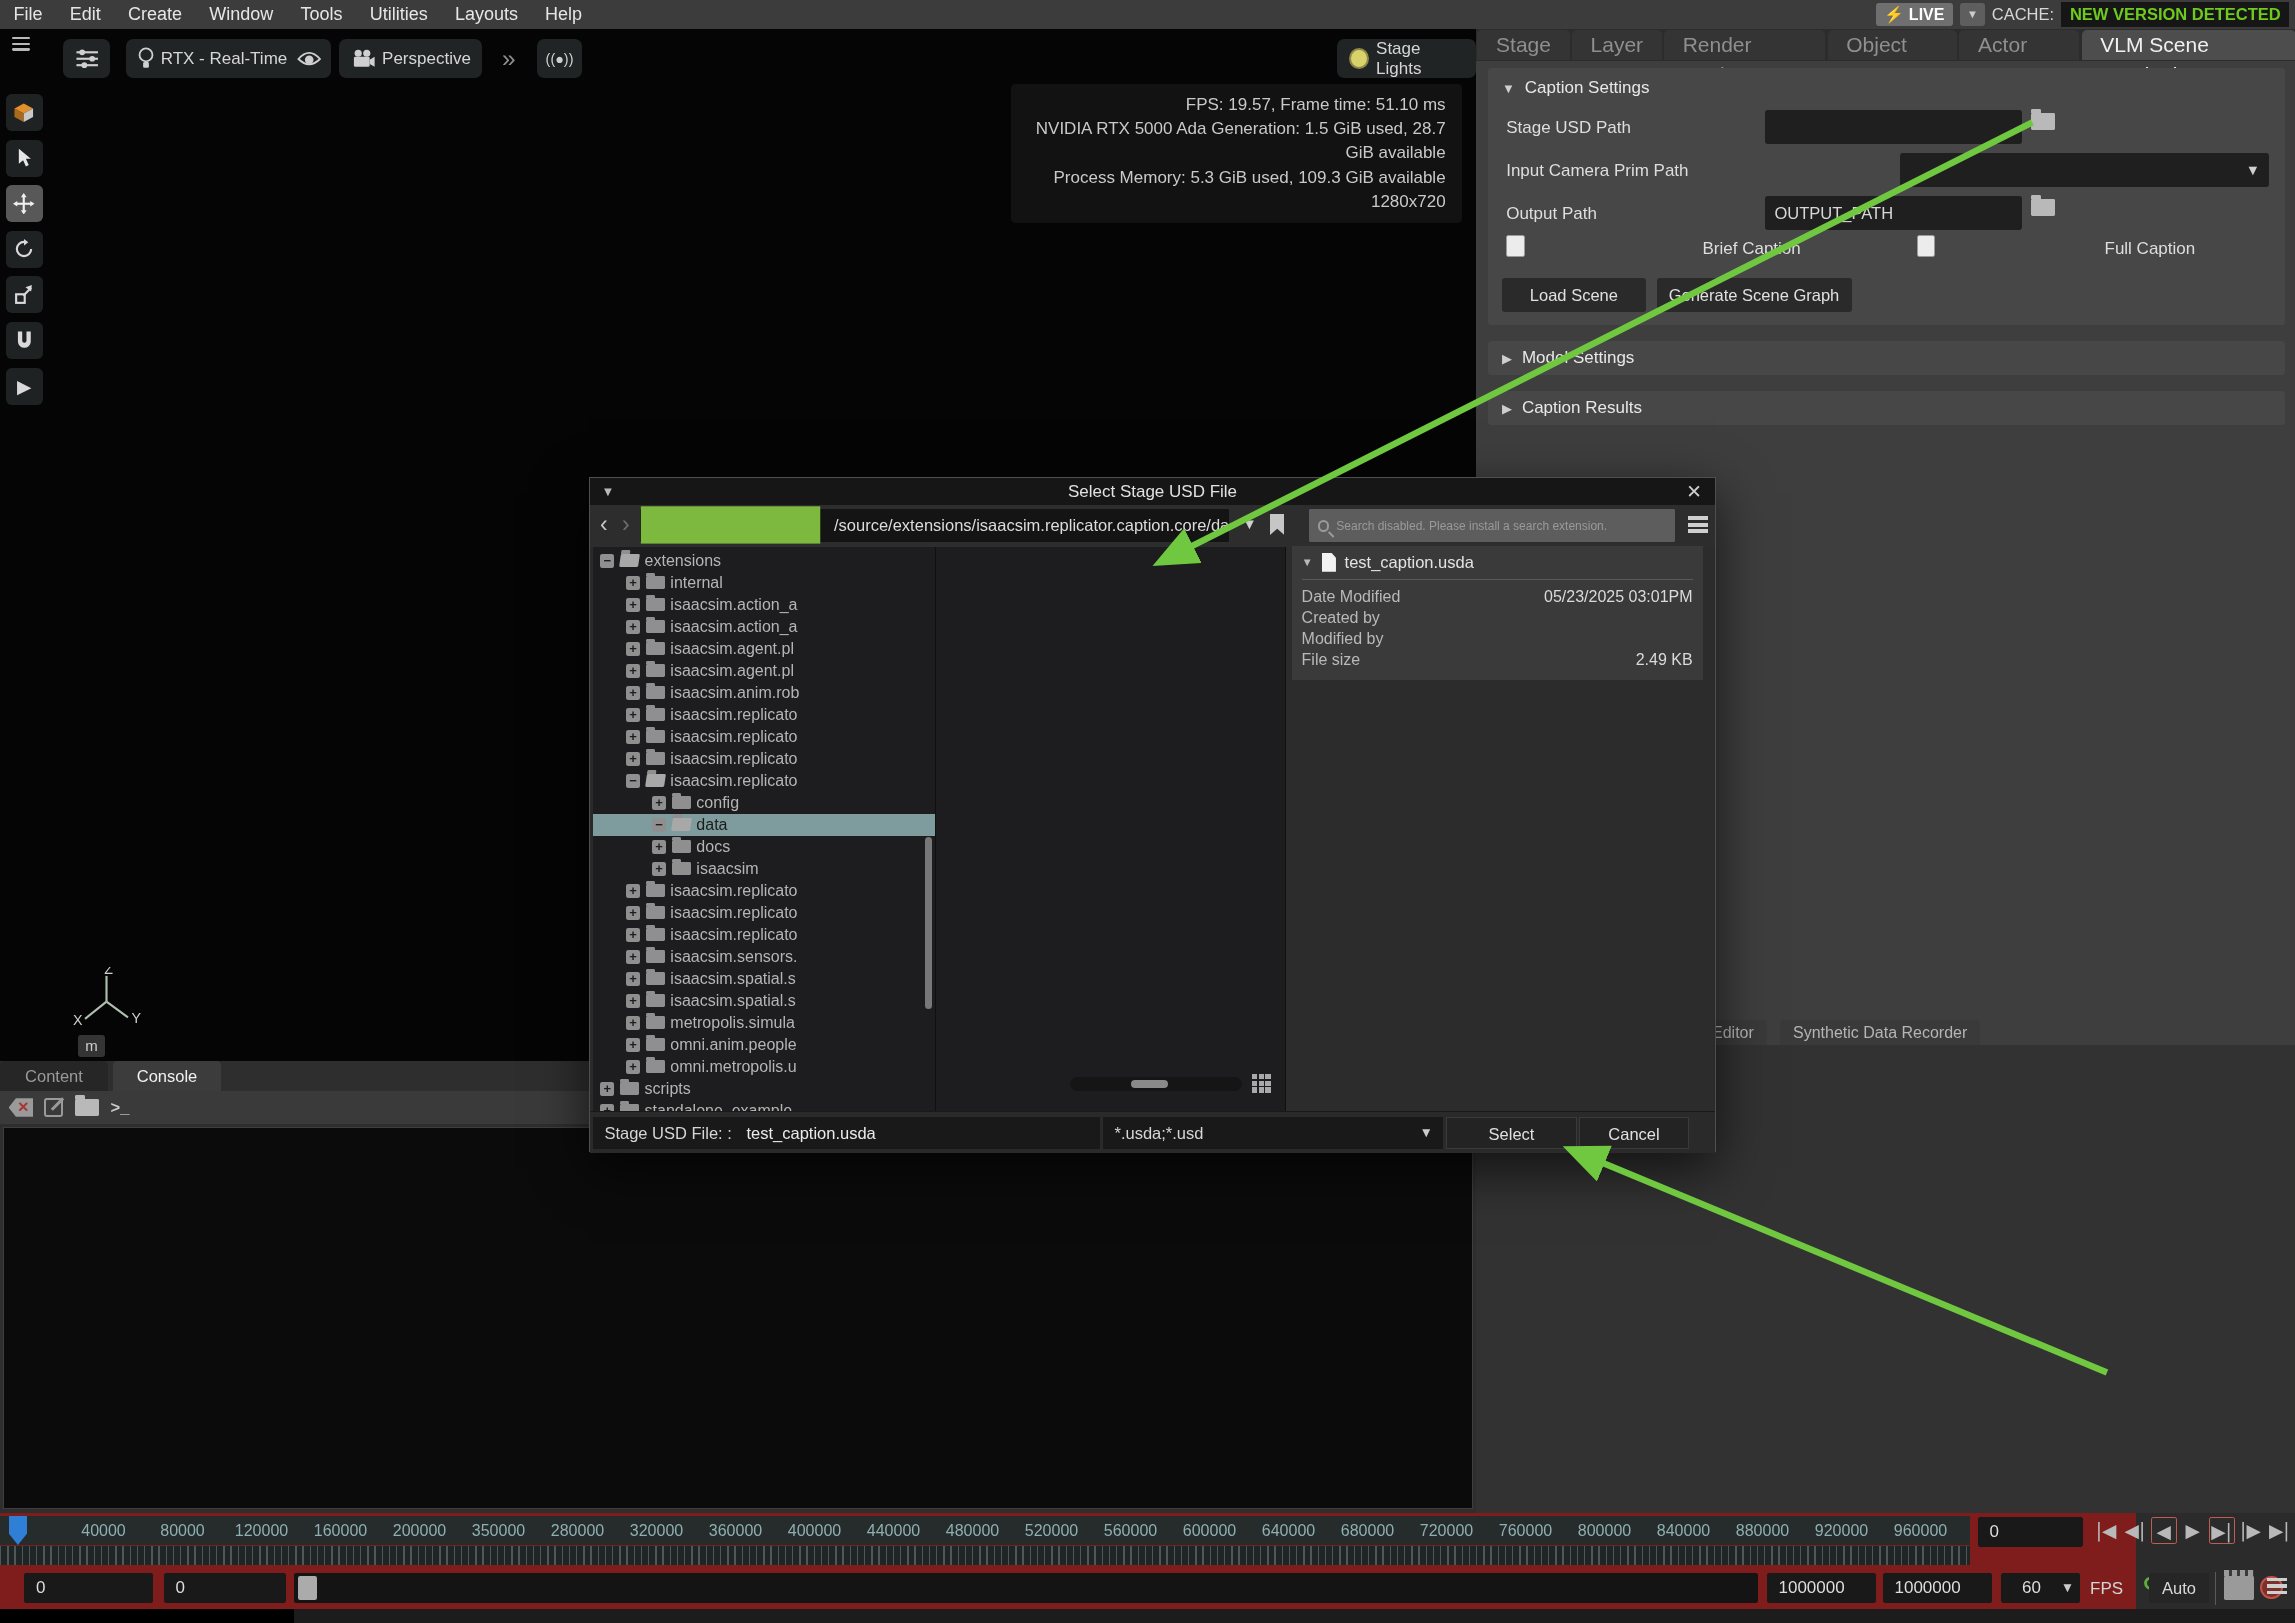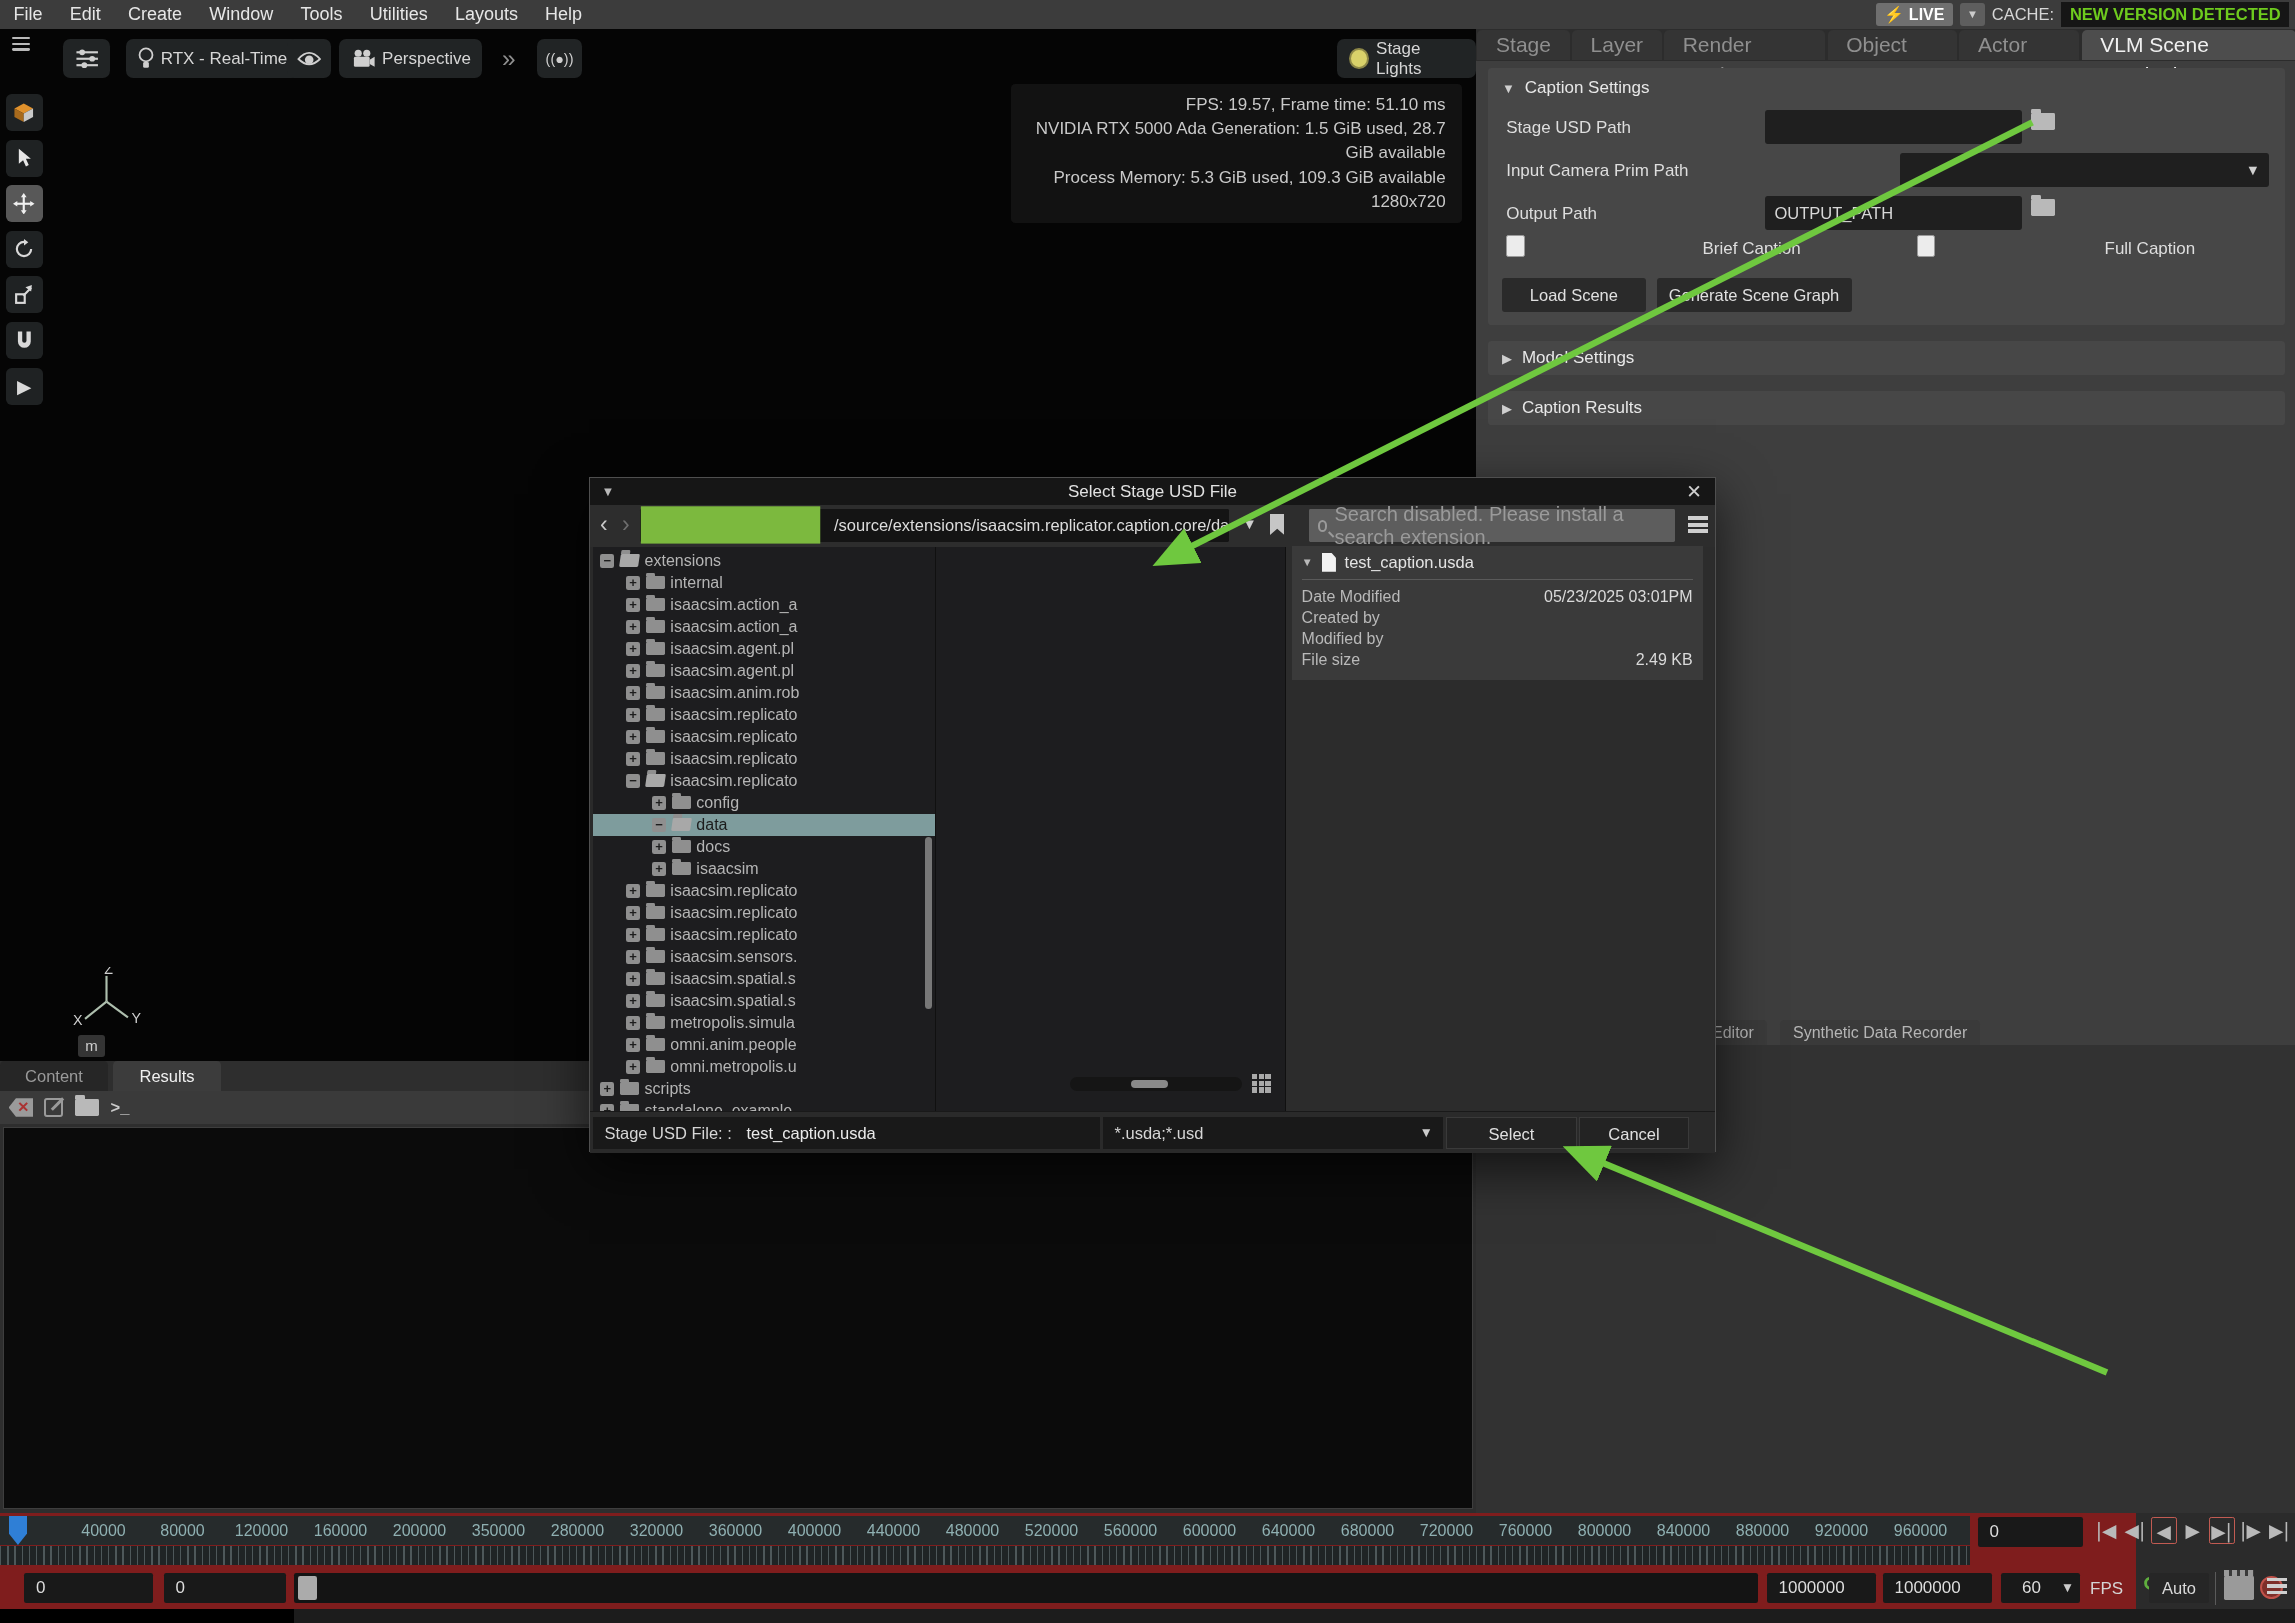--- a/index.html
+++ b/index.html
@@ -97,21 +97,21 @@
   
   #dialog { left:589px; top:477px; width:1127px; height:675px; background:#2a2a2a; border:0.7px solid #4f4f4f; box-shadow:0 17px 50px rgba(0,0,0,.65); z-index:50;}
   #dlgtitle { position:absolute; left:0; top:0; width:100%; height:27px; background:#161616; }
   #dlgtitle .t { position:absolute; width:100%; text-align:center; color:#e2e2e2; font-size:17px; line-height:27px;}
   #dlgtitle .coll { position:absolute; left:11.5px; top:0; color:#b9b9b9; font-size:13px; line-height:27px;}
   #dlgtitle .x { position:absolute; right:13px; top:0; color:#cfcfcf; font-size:18.7px; line-height:27px;}
   #pathbar { position:absolute; left:0; top:27px; width:100%; height:42px; background:#2d2d2d;}
   .navarrow { position:absolute; top:5.7px; font-size:23px; color:#c9c9c9;}
   #pathbox { position:absolute; left:50px; top:4.3px; width:589px; height:33px; background:#141414; border-radius:1.4px; color:#dcdcdc; font-size:16.5px; line-height:33px; padding-left:194px; white-space:nowrap; overflow:hidden;}
   #pathcaret { position:absolute; left:652px; top:10px; color:#cfcfcf; font-size:15px;}
-  #searchbox { position:absolute; left:719px; top:4.3px; width:366px; height:33px; background:#5d5d5d; border-radius:1.4px; display:flex; align-items:center; padding-left:8.6px; color:#9a9a9a; font-size:20px;}
+  #searchbox { position:absolute; left:719px; top:4.3px; width:366px; height:33px; background:#5d5d5d; border-radius:1.4px; display:flex; align-items:center; padding-left:8.6px; color:#9a9a9a; font-size:12px;}
   #dlgbody { position:absolute; left:2.9px; top:69px; width:1121px; height:564px; background:#1d1d1f; display:flex;}
   #treepane { position:relative; width:343px; height:100%; border-right:1.4px solid #101010; overflow:hidden;}
   .trow { height:22px; display:flex; align-items:center; gap:5.7px; color:#b5b5b5; font-size:16px; white-space:nowrap;}
   .trow.selected { background:#7e9c9d; color:#1c1c1c;}
   .expander { width:14.4px; height:14.4px; background:#8f8f8f; border-radius:2.2px; color:#1d1d1d; font-size:13px; line-height:13.6px; text-align:center; flex:none; font-weight:bold;}
   .tfold { display:inline-block; width:18.7px; height:13px; background:#8f8f8f; border-radius:1.4px; position:relative; flex:none;}
   .tfold::before { content:""; position:absolute; left:0; top:-3.6px; width:8.6px; height:3.6px; background:#8f8f8f; border-radius:1.4px 1.4px 0 0;}
   .tfold.open { background:#a8a8a8; transform:skewX(-8deg);}
   #treescroll { position:absolute; right:2.9px; top:290px; width:7.2px; height:172px; background:#777; border-radius:3.6px;}
   #filepane { position:relative; width:350px; height:100%; border-right:1.4px solid #101010;}
@@ -331,21 +331,21 @@
       <span class="seclabel">Caption Results</span>
     </div>
 
     <div class="btab" style="left:223px;">Editor</div>
     <div class="btab" style="left:304px;">Synthetic Data Recorder</div>
     <div id="rbottombody"></div>
   </div>
 
   <div id="bottompanel" class="abs">
     <div class="ctab" style="left:0; width:108px; background:#262626; color:#9a9a9a;">Content</div>
-    <div class="ctab" style="left:113px; width:108px; background:#3c3c3c; color:#f0f0f0;">Results</div>
+    <div class="ctab" style="left:113px; width:108px; background:#3c3c3c; color:#f0f0f0;">Console</div>
     <div id="consolebar">
       <span class="clearicon">
           <i>✕</i>
         </span>
       <span class="editicon"></span>
       <span class="foldericon"></span>
       <span class="prompt">&gt;_</span>
     </div>
     <div id="consoleout"></div>
   </div>

